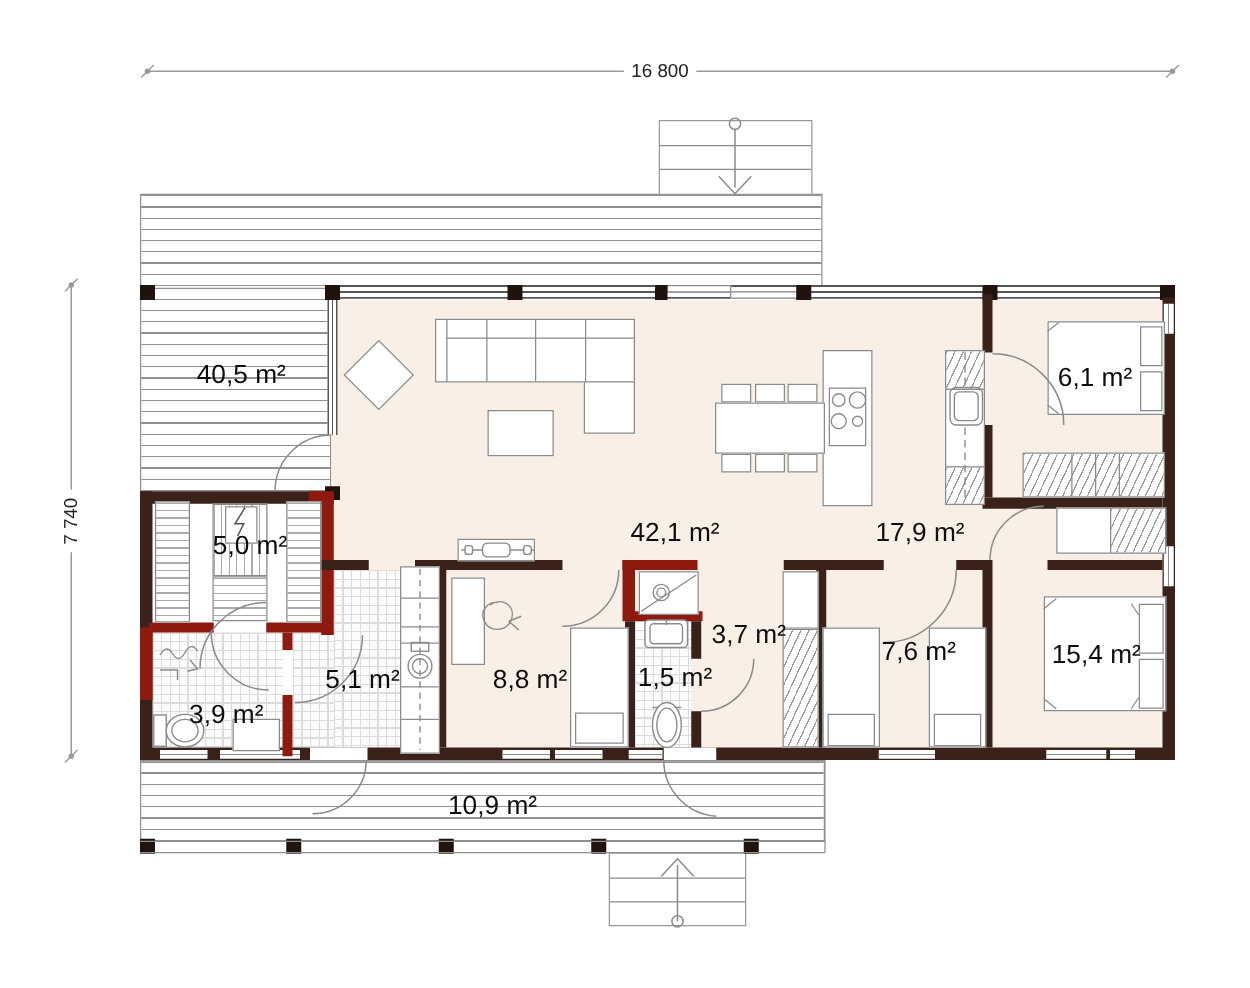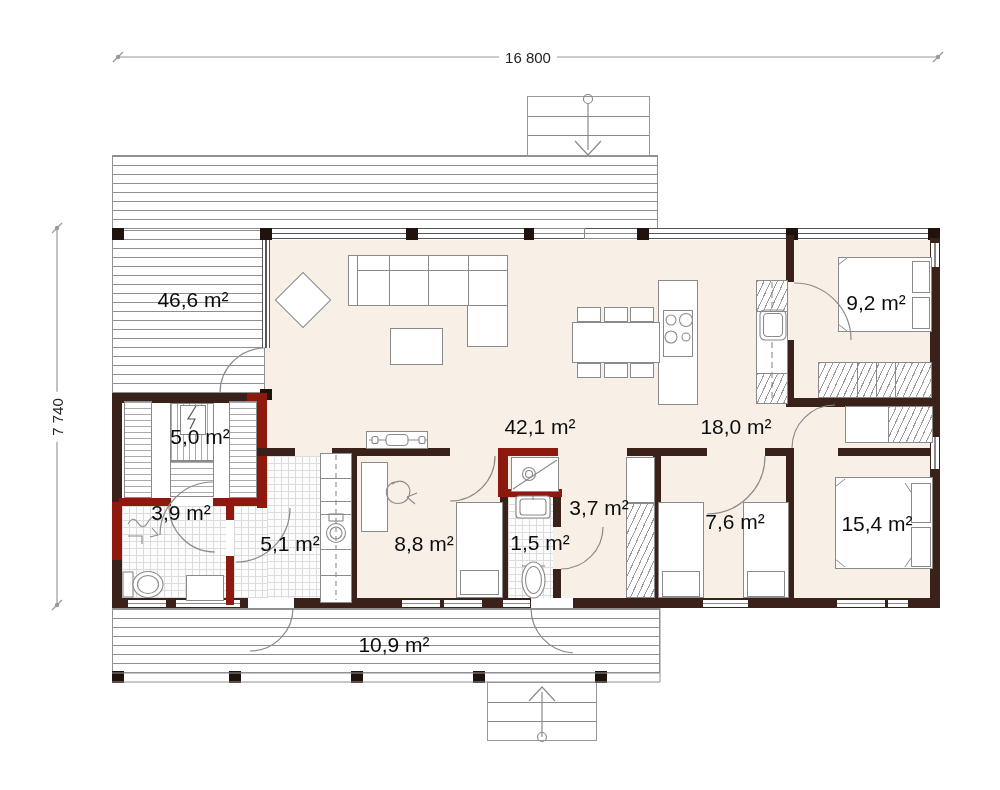--- a/index.html
+++ b/index.html
@@ -304,27 +304,27 @@
       <circle cx="57" cy="605" r="2.2"></circle>
     </g>
   </svg>
 
   <div class="post" style="left:112px;top:671px;width:12px;height:12px;"></div>
   <div class="post" style="left:229px;top:671px;width:12px;height:12px;"></div>
   <div class="post" style="left:351px;top:671px;width:12px;height:12px;"></div>
   <div class="post" style="left:473px;top:671px;width:12px;height:12px;"></div>
   <div class="post" style="left:595px;top:671px;width:12px;height:12px;"></div>
 
-  <div class="lab" style="left:193px;top:300px;">46,6 m²</div>
-  <div class="lab" style="left:876px;top:303px;">9,2 m²</div>
+  <div class="lab" style="left:193px;top:300px;">40,5 m²</div>
+  <div class="lab" style="left:876px;top:303px;">6,1 m²</div>
   <div class="lab" style="left:200px;top:437px;">5,0 m²</div>
   <div class="lab" style="left:540px;top:427px;">42,1 m²</div>
-  <div class="lab" style="left:736px;top:427px;">18,0 m²</div>
+  <div class="lab" style="left:736px;top:427px;">17,9 m²</div>
   <div class="lab" style="left:599px;top:508px;">3,7 m²</div>
-  <div class="lab" style="left:181px;top:513px;">3,9 m²</div>
+  <div class="lab" style="left:181px;top:572px;">3,9 m²</div>
   <div class="lab" style="left:290px;top:544px;">5,1 m²</div>
   <div class="lab" style="left:424px;top:544px;">8,8 m²</div>
   <div class="lab" style="left:540px;top:543px;">1,5 m²</div>
   <div class="lab" style="left:735px;top:522px;">7,6 m²</div>
   <div class="lab" style="left:877px;top:524px;">15,4 m²</div>
   <div class="lab" style="left:394px;top:645px;">10,9 m²</div>
 
   <div class="dim" style="left:528px;top:57px;transform:translate(-50%,-50%);">16 800</div>
   <div class="dim" style="left:57px;top:417px;transform:translate(-50%,-50%) rotate(-90deg);">7 740</div>
 

